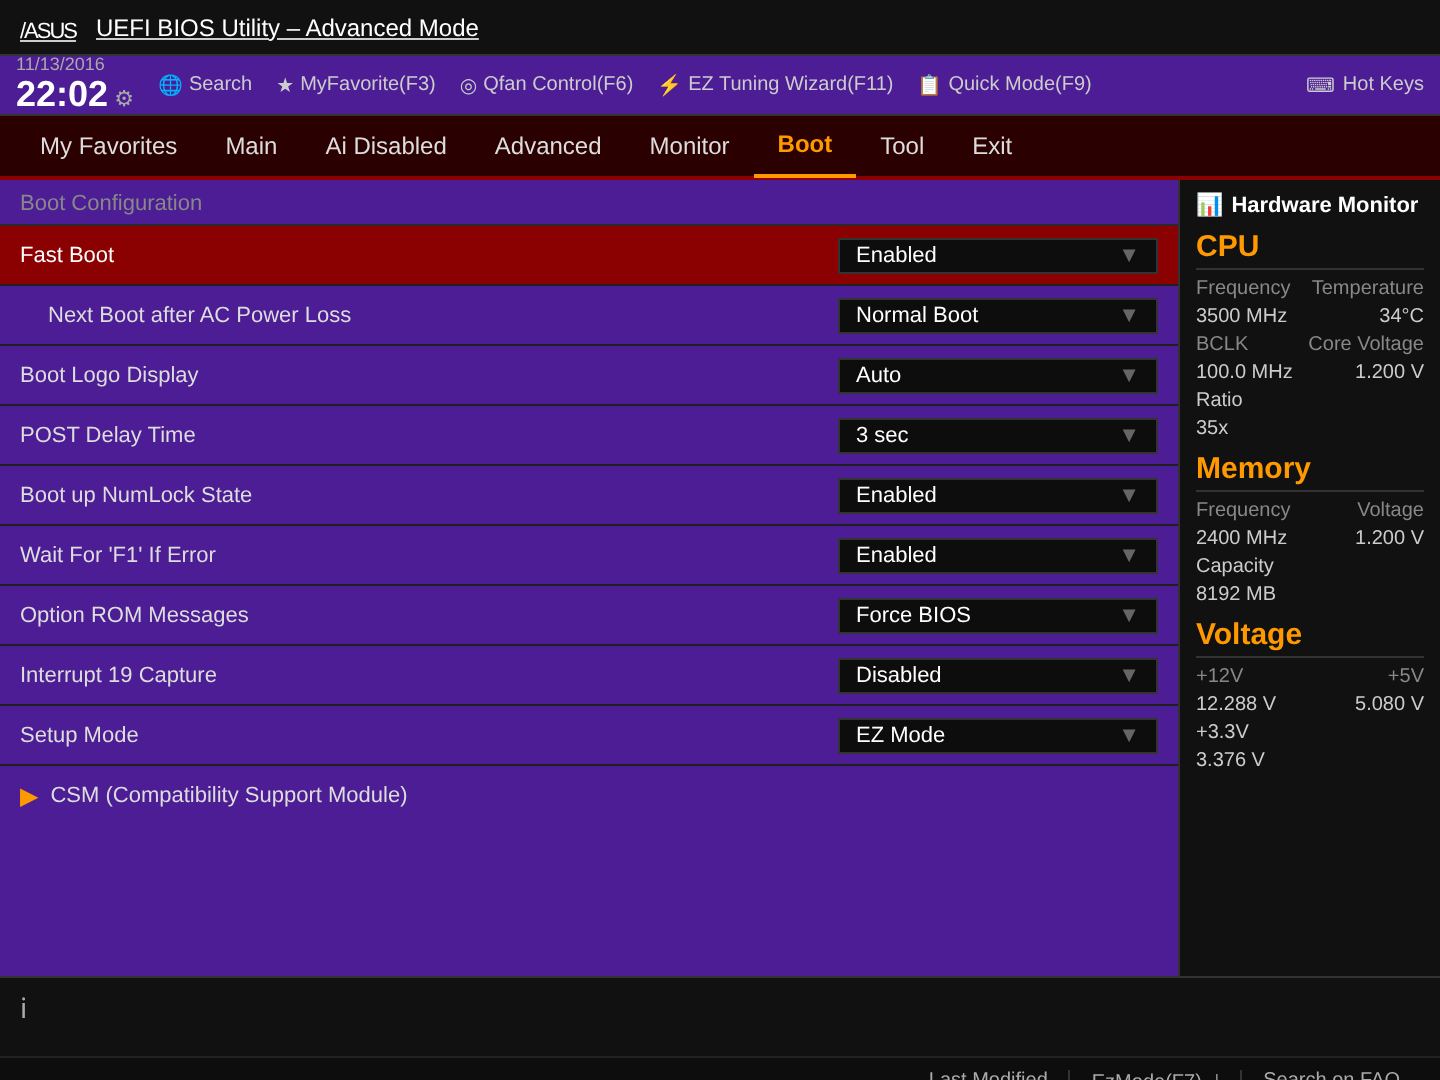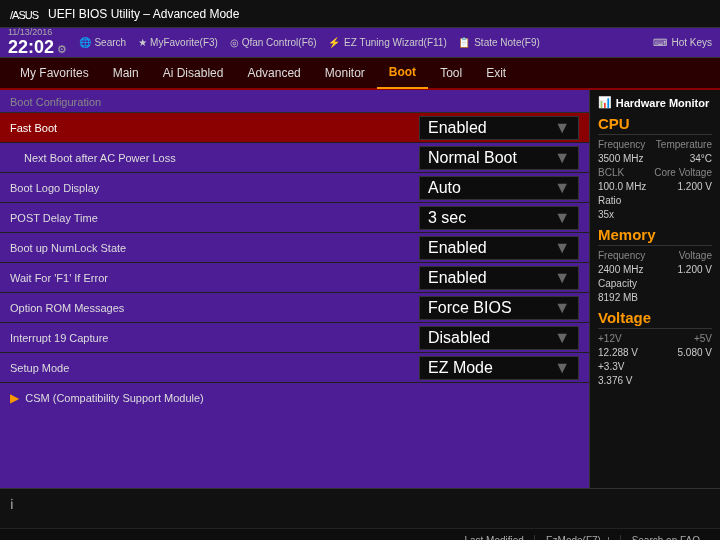--- a/index.html
+++ b/index.html
@@ -15,20 +15,21 @@
     }
 
     
     .top-bar {
       background: #111;
       height: 28px;
       display: flex;
       align-items: center;
       padding: 0 10px;
       border-bottom: 1px solid #333;
+      text-decoration: underline;
     }
     .logo {
       color: #c00;
       font-weight: bold;
       font-size: 14px;
       margin-right: 10px;
       letter-spacing: -1px;
     }
     .logo span { color: #fff; font-size: 11px; font-weight: normal; }
     .title-text {
@@ -134,21 +135,21 @@
     }
     .config-label.highlighted { color: #fff; }
     .config-value {
       display: flex;
       align-items: center;
       gap: 4px;
       background: #0d0d0d;
       border: 1px solid #333;
       padding: 2px 8px;
       min-width: 160px;
-      font-size: 16px;
+      font-size: 11px;
       color: #fff;
       cursor: pointer;
     }
     .config-value .arrow {
       margin-left: auto;
       color: #666;
     }
 
     .csm-row {
       display: flex;
@@ -259,21 +260,21 @@
   <div class="util-item">
     <span>◎</span>
     <span>Qfan Control(F6)</span>
   </div>
   <div class="util-item">
     <span>⚡</span>
     <span>EZ Tuning Wizard(F11)</span>
   </div>
   <div class="util-item">
     <span>📋</span>
-    <span>State Note(F9)</span>
+    <span>Quick Mode(F9)</span>
   </div>
   <div class="hot-keys">
     <span>⌨</span>
     <span>Hot Keys</span>
   </div>
 </div>
 
 <div class="nav-bar">
   <div class="nav-item">My Favorites</div>
   <div class="nav-item">Main</div>

